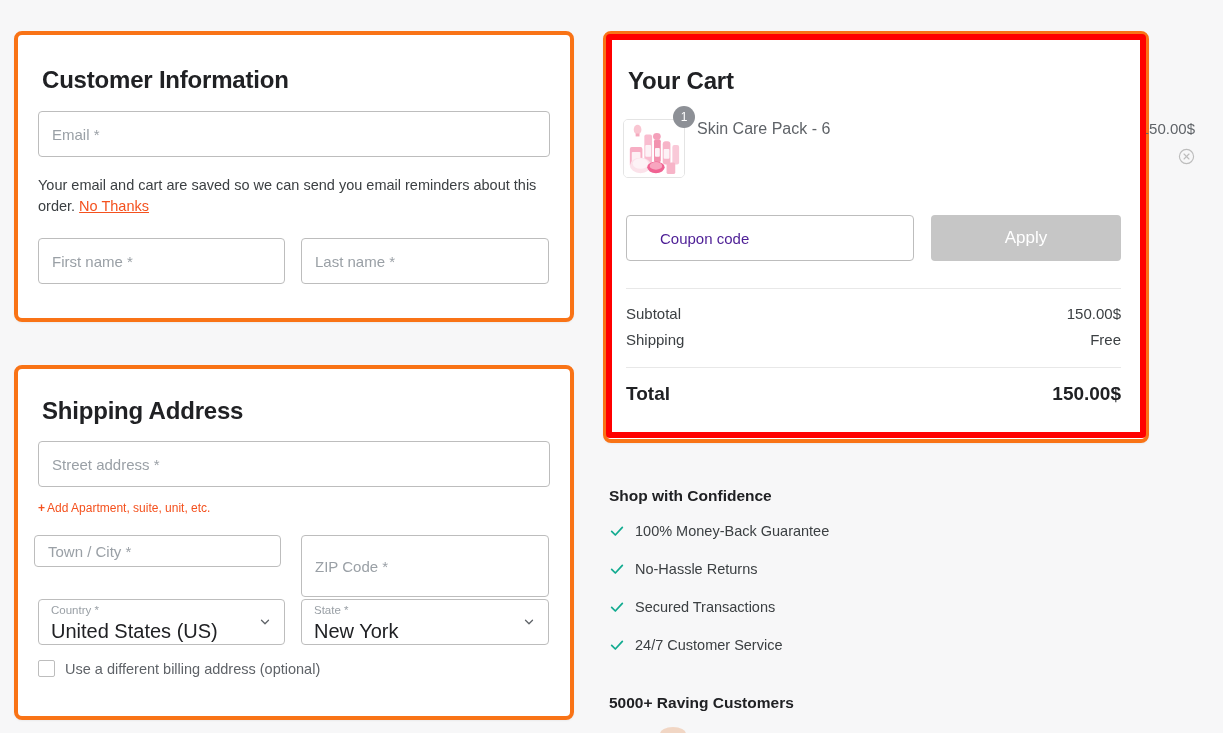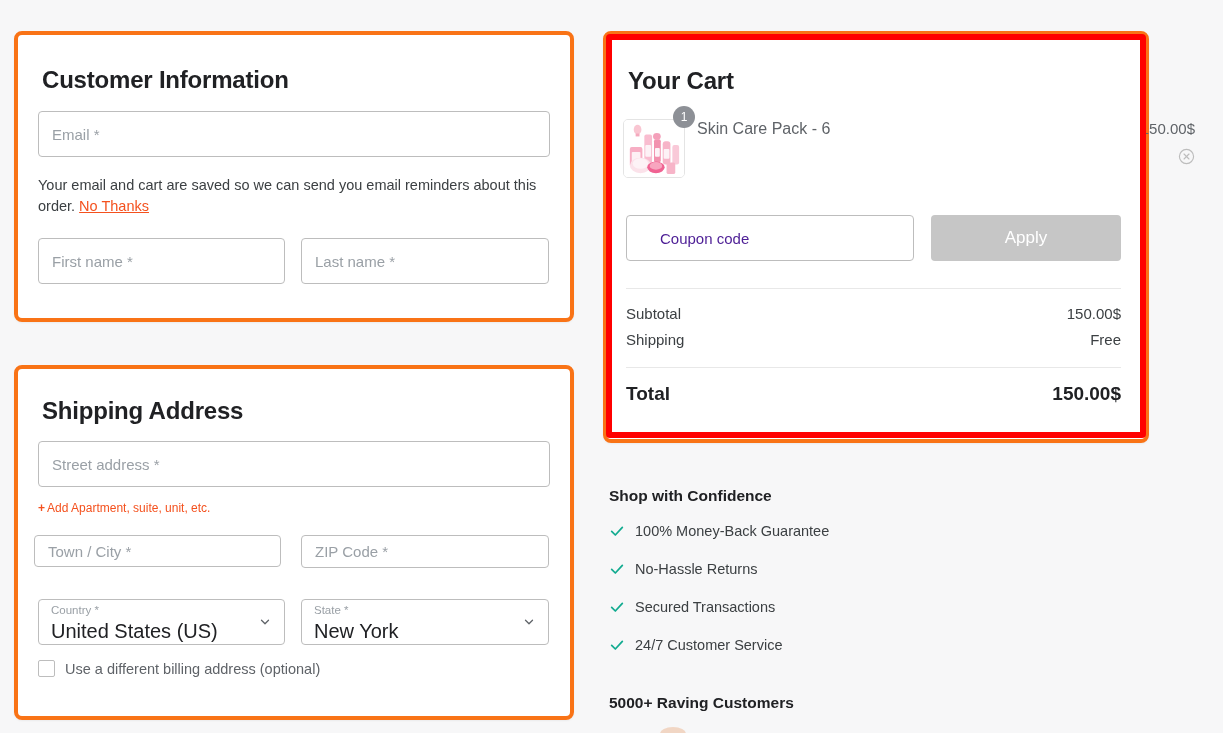--- a/index.html
+++ b/index.html
@@ -72,21 +72,21 @@
     color: #9aa0a6;
     line-height: 1;
   }
 
   #email-field      { left: 38px; top: 111px; width: 512px; height: 46px; }
   #firstname-field  { left: 38px; top: 238px; width: 247px; height: 46px; }
   #lastname-field   { left: 301px; top: 238px; width: 248px; height: 46px; }
 
   #street-field     { left: 38px; top: 441px; width: 512px; height: 46px; }
   #city-field       { left: 34px; top: 535px; width: 247px; height: 32px; }
-  #zip-field        { left: 301px; top: 535px; width: 248px; height: 33px; }
+  #zip-field        { left: 301px; top: 535px; width: 248px; height: 62px; }
 
   
   #email-help {
     position: absolute;
     left: 38px;
     top: 175px;
     width: 500px;
     font-size: 14.5px;
     line-height: 21px;
     color: #3c4043;

